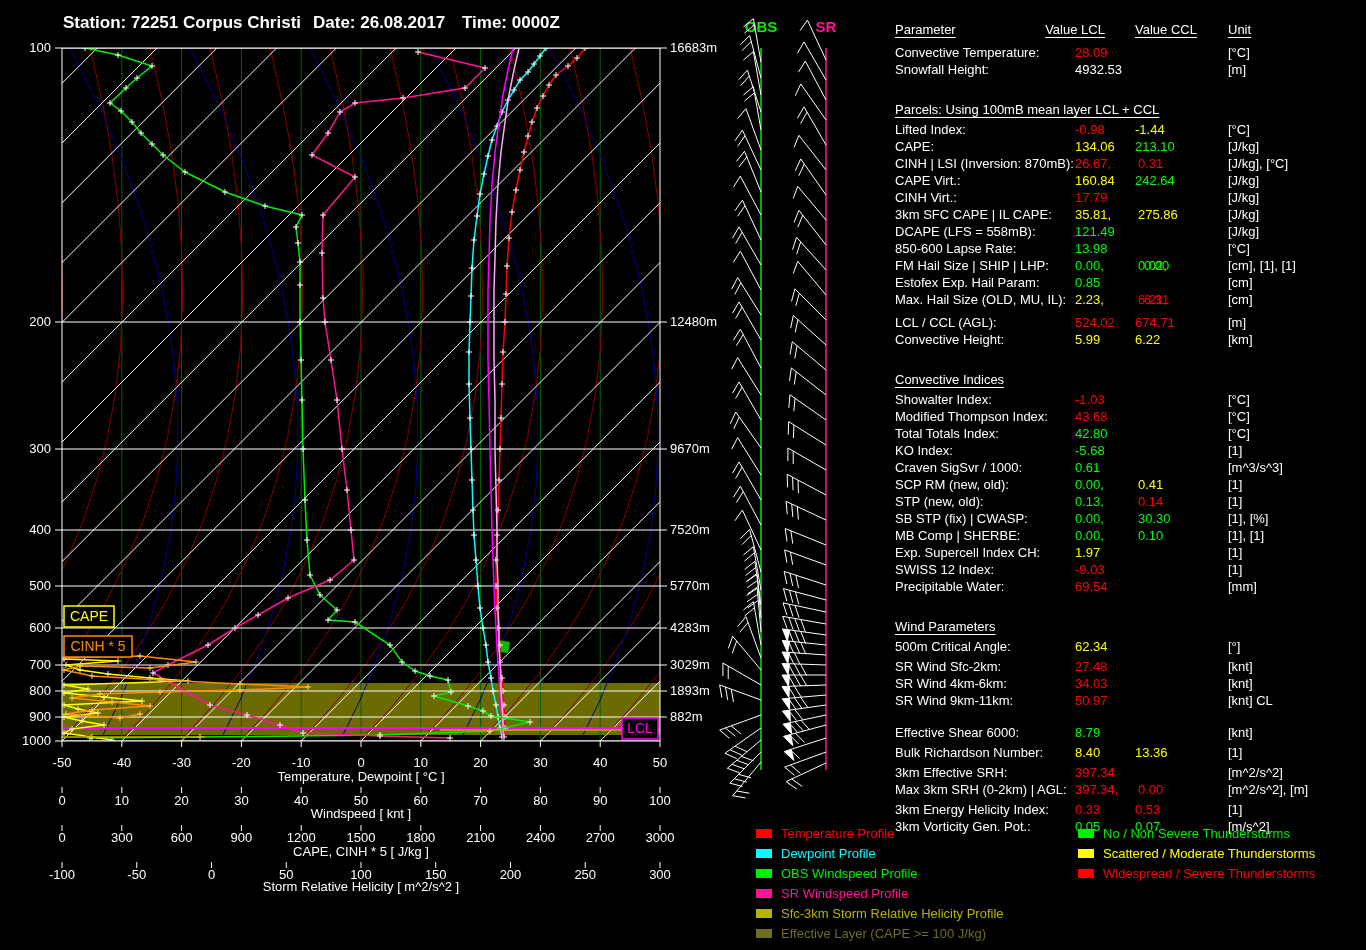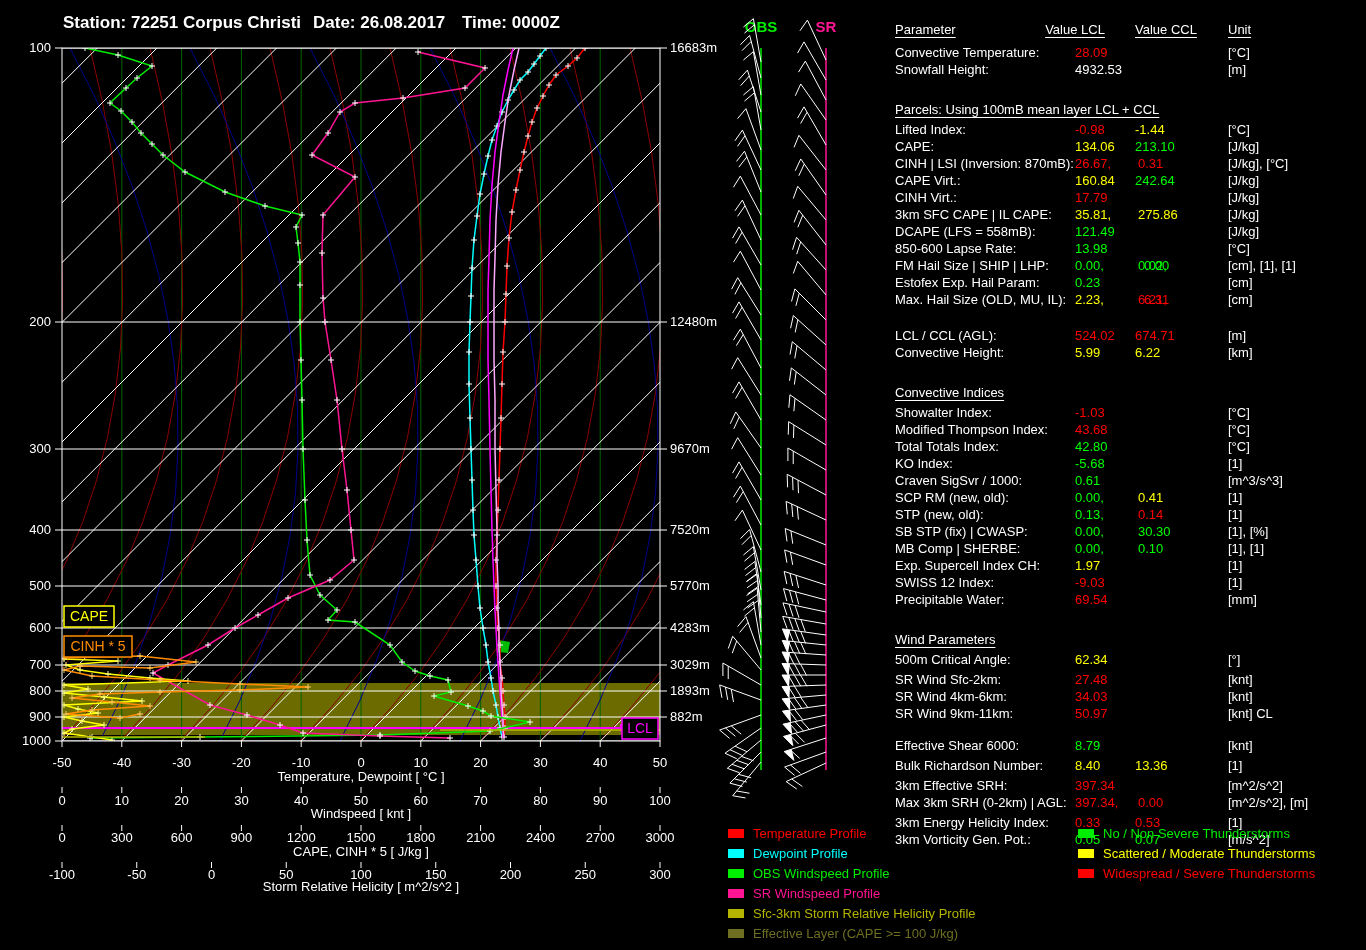--- a/index.html
+++ b/index.html
@@ -16,21 +16,21 @@
   .c-lcl{left:125px;width:110px;text-align:center;}
   .c-extra{left:243px;}
   .c-ccl{left:240px;width:82px;text-align:left;}
   .c-unit{left:333px;}
   .thead .c-label,.thead .c-lcl,.thead .c-ccl,.thead .c-unit{text-decoration:underline;text-underline-offset:3px;}
   .tsection{height:17px;margin-top:23px;margin-bottom:3px;text-decoration:underline;text-underline-offset:3px;white-space:nowrap;}
   .v-red{color:#ff0000;} .v-yellow{color:#ffff00;} .v-green{color:#00ff00;} .v-white{color:#ffffff;}
   .vp{margin-left:6px;} .vp:first-child{margin-left:0;}
   
   .legend{position:absolute;font-size:13px;}
-  #legend-left{left:728px;top:823px;text-align:right;} #legend-right{left:1078px;top:823px;}
+  #legend-left{left:756px;top:823px;text-align:right;} #legend-right{left:1078px;top:823px;}
   .leg-item{height:20px;display:flex;align-items:center;white-space:nowrap;}
   .leg-swatch{display:inline-block;width:16px;height:9px;margin-right:9px;}
 </style>
 </head>
 <body>
 
 <div class="screen">
   <svg id="chart-svg" width="1366" height="950">
       <defs>
         <clipPath id="plotclip">
@@ -1041,36 +1041,36 @@
         </span>
         <span class="c-extra">
           <span class="vp v-green">0.02,</span>
           <span class="vp v-green">0.00</span>
         </span>
         <span class="c-unit">[cm], [1], [1]</span>
       </div>
       <div class="trow">
         <span class="c-label">Estofex Exp. Hail Param:</span>
         <span class="c-lcl">
-          <span class="vp v-green">0.23</span>
+          <span class="vp v-green">0.85</span>
         </span>
         <span class="c-unit">[cm]</span>
       </div>
       <div class="trow">
         <span class="c-label">Max. Hail Size (OLD, MU, IL):</span>
         <span class="c-lcl">
           <span class="vp v-yellow">2.23,</span>
         </span>
         <span class="c-extra">
           <span class="vp v-red">6.21,</span>
           <span class="vp v-red">6.31</span>
         </span>
         <span class="c-unit">[cm]</span>
       </div>
-      <div class="trow" style="margin-top: 19px;">
+      <div class="trow" style="margin-top: 6px;">
         <span class="c-label">LCL / CCL (AGL):</span>
         <span class="c-lcl">
           <span class="vp v-red">524.02</span>
         </span>
         <span class="c-ccl">
           <span class="vp v-red">674.71</span>
         </span>
         <span class="c-unit">[m]</span>
       </div>
       <div class="trow">

